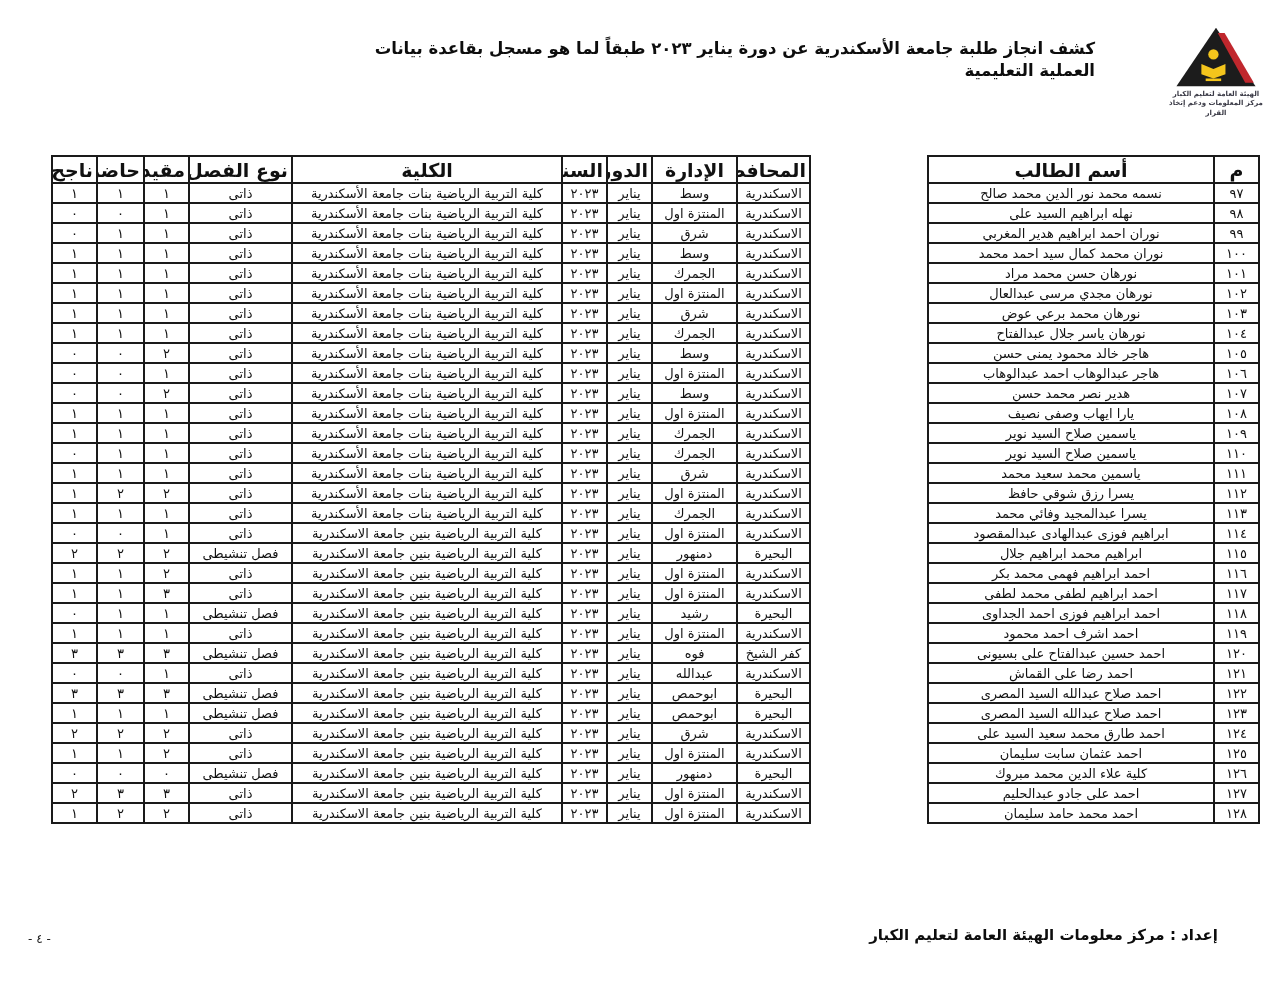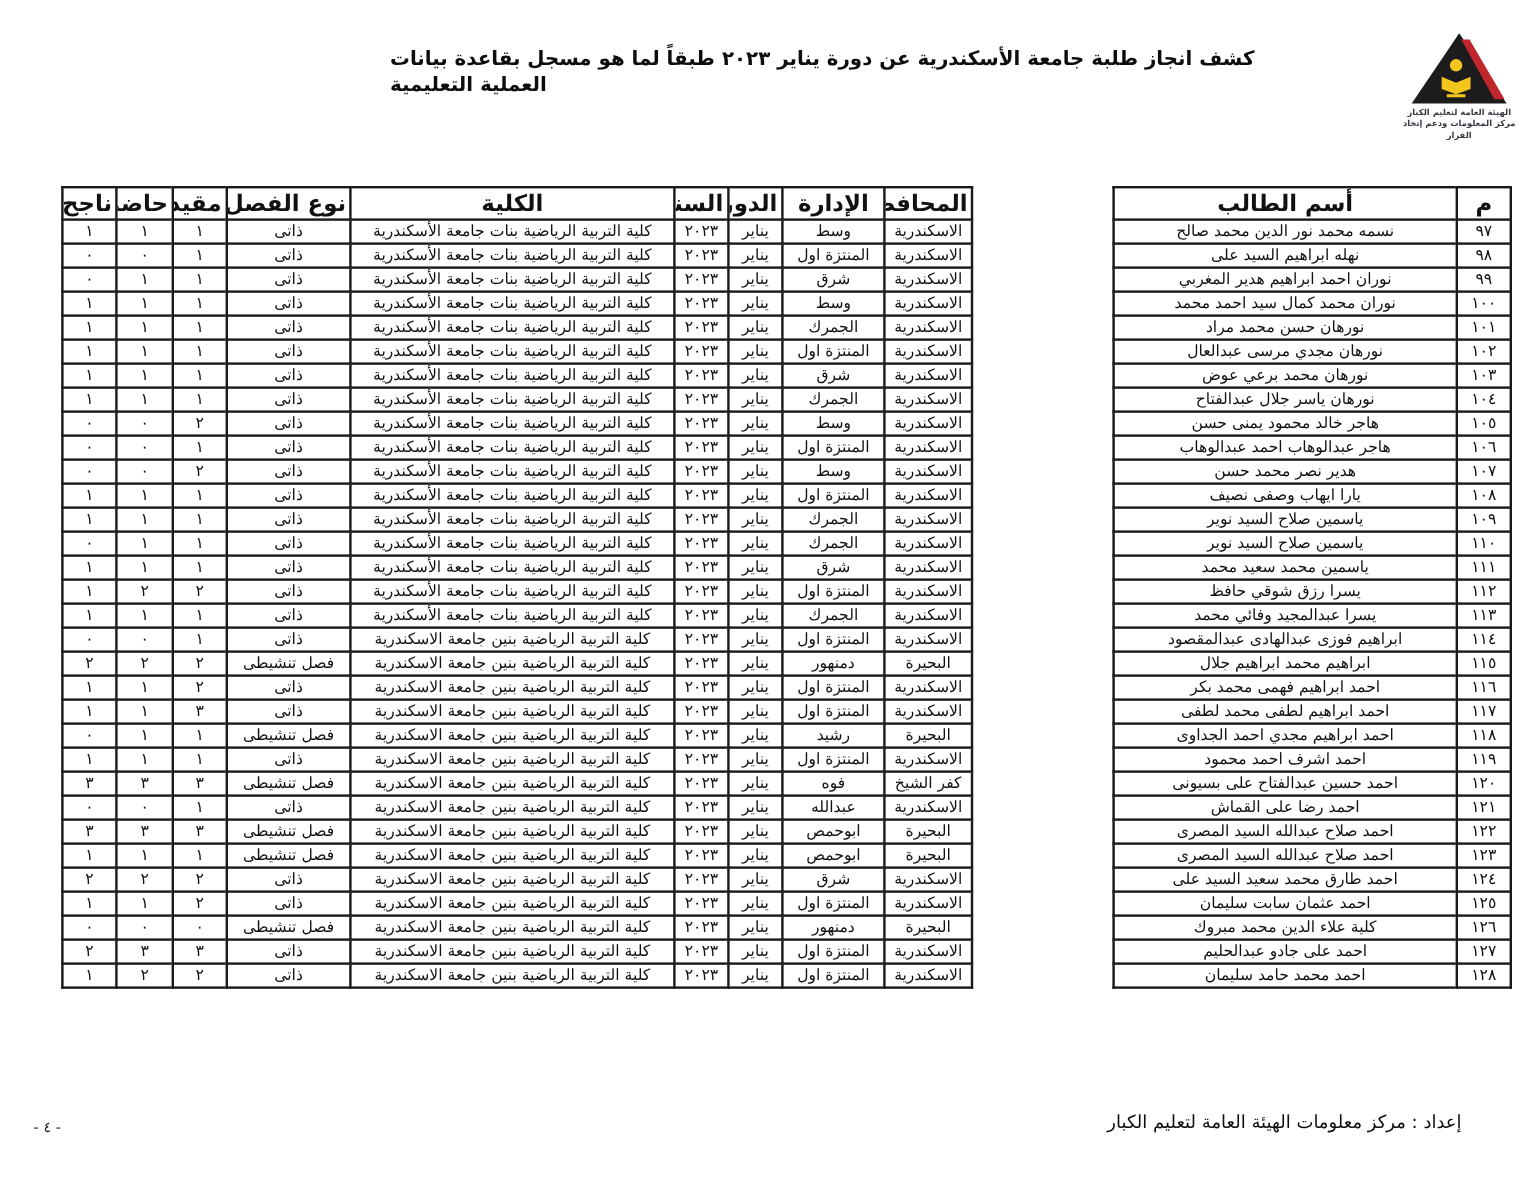--- a/index.html
+++ b/index.html
@@ -8,21 +8,21 @@
     position: relative;
     font-family: "DejaVu Sans", sans-serif;
     color: #111;
     overflow: hidden;
   }
   .page-title {
     position: absolute;
     top: 38px;
     right: 185px;
     width: 770px;
-    text-align: left;
+    text-align: right;
     font-size: 16.5px;
     font-weight: bold;
     color: #0d0d0d;
     line-height: 1.35;
   }
   .logo {
     position: absolute;
     top: 26px;
     right: 8px;
     width: 112px;
@@ -70,21 +70,21 @@
   .col-college    { width: 270px; }
   .col-class-type { width: 103px; }
   .col-enrolled   { width: 45px; }
   .col-present    { width: 47px; }
   .col-passed     { width: 45px; }
   .footer-prepared {
     position: absolute;
     top: 926px;
     right: 62px;
     font-size: 15px;
-    font-weight: normal;
+    font-weight: bold;
     color: #0d0d0d;
   }
   .footer-page {
     position: absolute;
     top: 932px;
     left: 28px;
     font-size: 12px;
     color: #222;
   }
 </style>
@@ -429,21 +429,21 @@
         <td>يناير</td>
         <td>٢٠٢٣</td>
         <td>كلية التربية الرياضية بنين جامعة الاسكندرية</td>
         <td>ذاتى</td>
         <td>٣</td>
         <td>١</td>
         <td>١</td>
       </tr>
       <tr>
         <td>١١٨</td>
-        <td>احمد ابراهيم مجدي احمد الجداوى</td>
+        <td>احمد ابراهيم فوزى احمد الجداوى</td>
         <td class="spacer"></td>
         <td>البحيرة</td>
         <td>رشيد</td>
         <td>يناير</td>
         <td>٢٠٢٣</td>
         <td>كلية التربية الرياضية بنين جامعة الاسكندرية</td>
         <td>فصل تنشيطى</td>
         <td>١</td>
         <td>١</td>
         <td>٠</td>

